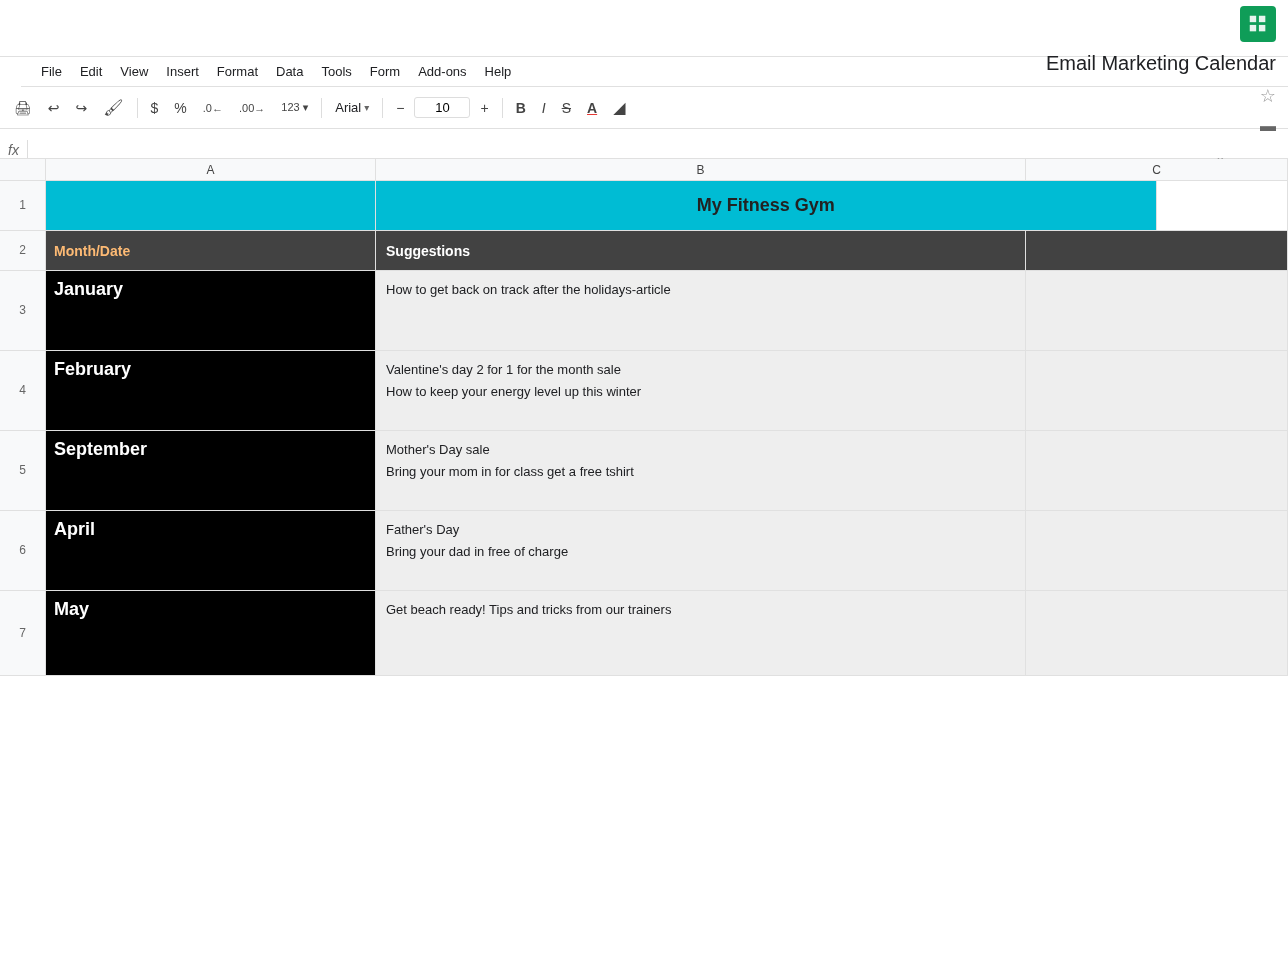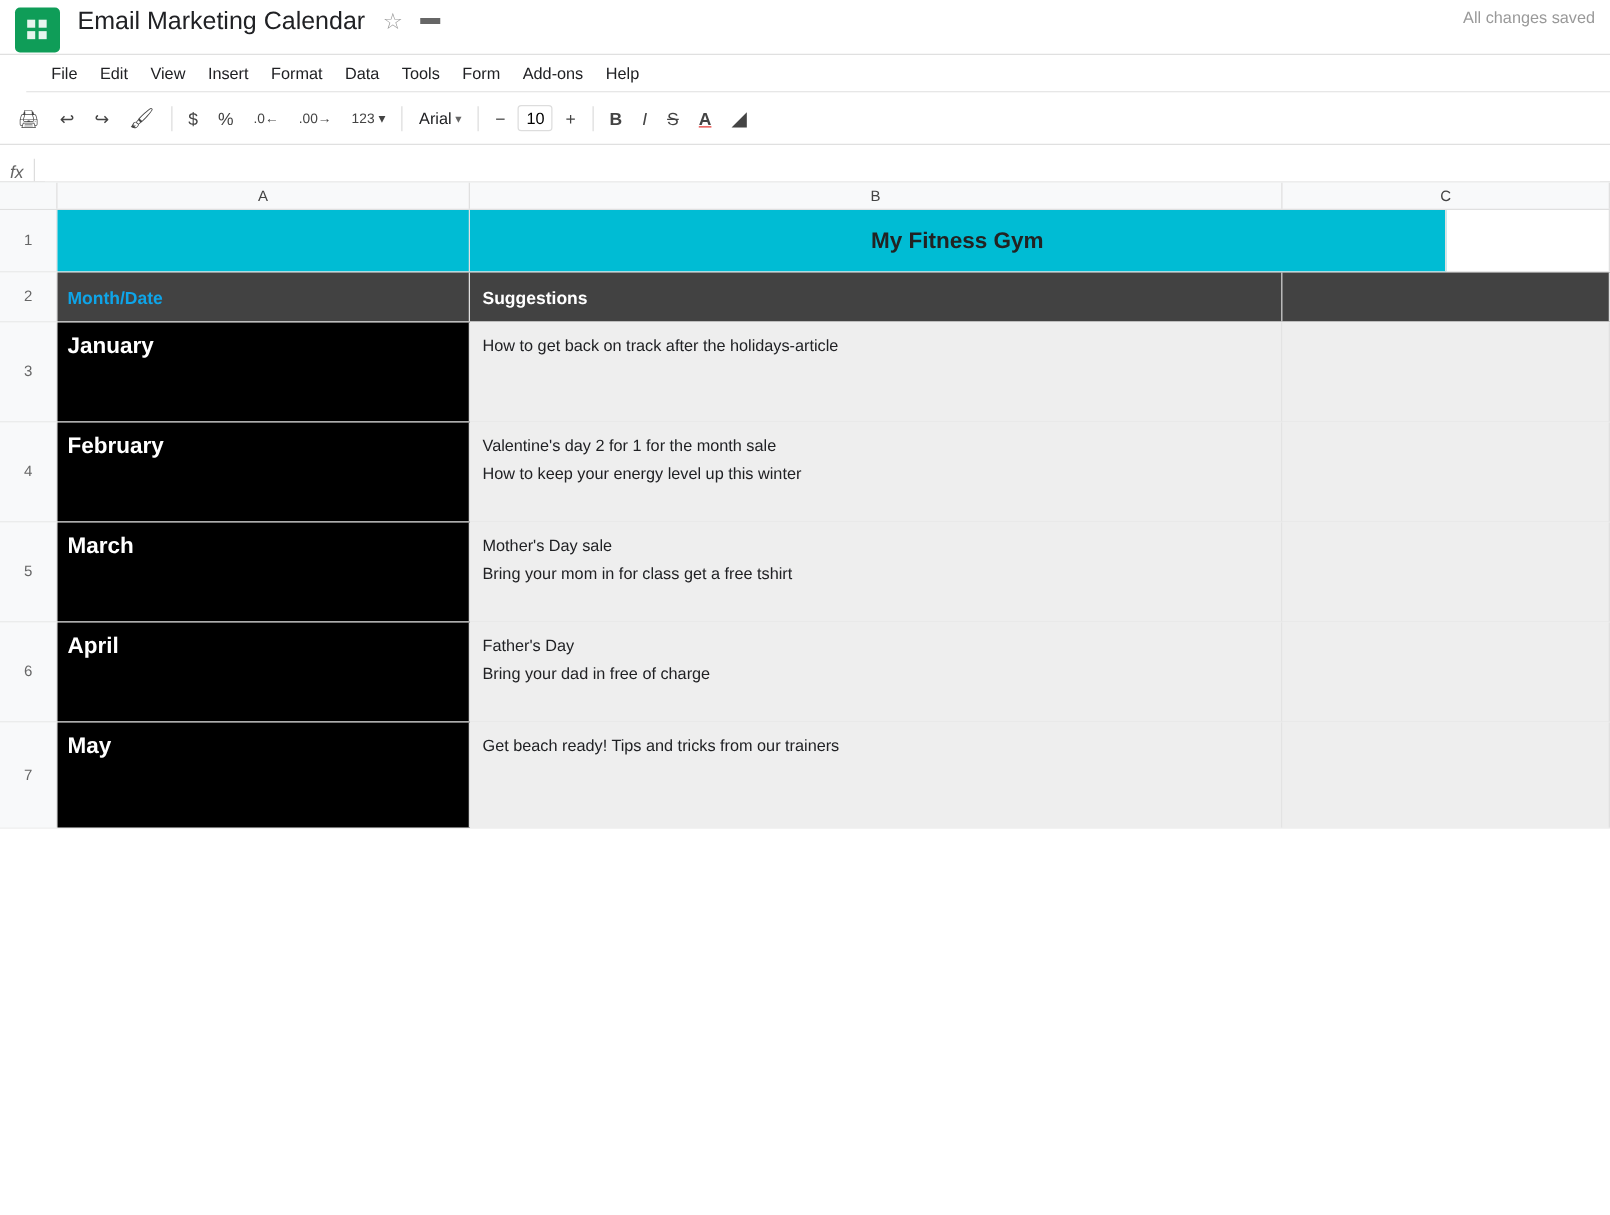--- a/index.html
+++ b/index.html
@@ -1,25 +1,26 @@
 <!DOCTYPE html>
 <html><head>
   <meta charset="utf-8">
   <style>
     * { box-sizing: border-box; margin: 0; padding: 0; }
     body { font-family: Arial, sans-serif; font-size: 13px; background: #fff; overflow: hidden; }
 
     
     #top-bar {
       display: flex;
-      align-items: flex-start;
+      align-items: flex-end;
       padding: 6px 12px;
       border-bottom: 1px solid #e0e0e0;
       gap: 10px;
-      height: 44px;
+      height: 57px;
+      flex-direction: column;
     }
     #sheets-logo {
       width: 36px; height: 36px;
       background: #0f9d58;
       border-radius: 4px;
       display: flex; align-items: center; justify-content: center;
       flex-shrink: 0;
     }
     #sheets-logo svg { width: 22px; height: 22px; }
     #doc-title {
@@ -73,21 +74,21 @@
     .toolbar-sep { width: 1px; height: 20px; background: #ddd; margin: 0 3px; }
     .toolbar-dropdown {
       display: flex; align-items: center; gap: 3px;
       padding: 3px 6px;
       border: none; background: transparent;
       cursor: pointer; border-radius: 3px;
       font-size: 13px; color: #202124;
     }
     .dropdown-arrow { font-size: 10px; color: #666; }
     #font-size-box {
-      width: 28px; border: 1px solid #ddd; border-radius: 3px;
+      width: 56px; border: 1px solid #ddd; border-radius: 3px;
       padding: 2px 4px; text-align: center; font-size: 13px;
     }
 
     
     #formula-bar {
       display: flex;
       align-items: flex-end;
       border-bottom: 1px solid #e0e0e0;
       height: 30px;
       padding: 0 8px;
@@ -180,21 +181,21 @@
       color: #222;
       padding: 10px 8px;
       display: flex;
       align-items: center;
       justify-content: center;
     }
 
     
     .header-cell-a {
       background: #424242;
-      color: #0ea5e9;
+      color: #fdba74;
       font-weight: bold;
       font-size: 14px;
       padding: 8px 8px;
       display: flex;
       align-items: center;
     }
     .header-cell-b {
       background: #424242;
       color: #fff;
       font-weight: bold;
@@ -332,21 +333,21 @@
       <div class="cell-a month-cell">February</div>
       <div class="cell-b suggestion-cell">
         <div>Valentine's day 2 for 1 for the month sale</div>
         <div>How to keep your energy level up this winter</div>
       </div>
       <div class="cell-c" style="background:#eeeeee;"></div>
     </div>
 
     <div class="grid-row tall-row">
       <div class="row-num">5</div>
-      <div class="cell-a month-cell">March</div>
+      <div class="cell-a month-cell">September</div>
       <div class="cell-b suggestion-cell">
         <div>Mother's Day sale</div>
         <div>Bring your mom in for class get a free tshirt</div>
       </div>
       <div class="cell-c" style="background:#eeeeee;"></div>
     </div>
 
     <div class="grid-row tall-row">
       <div class="row-num">6</div>
       <div class="cell-a month-cell">April</div>

